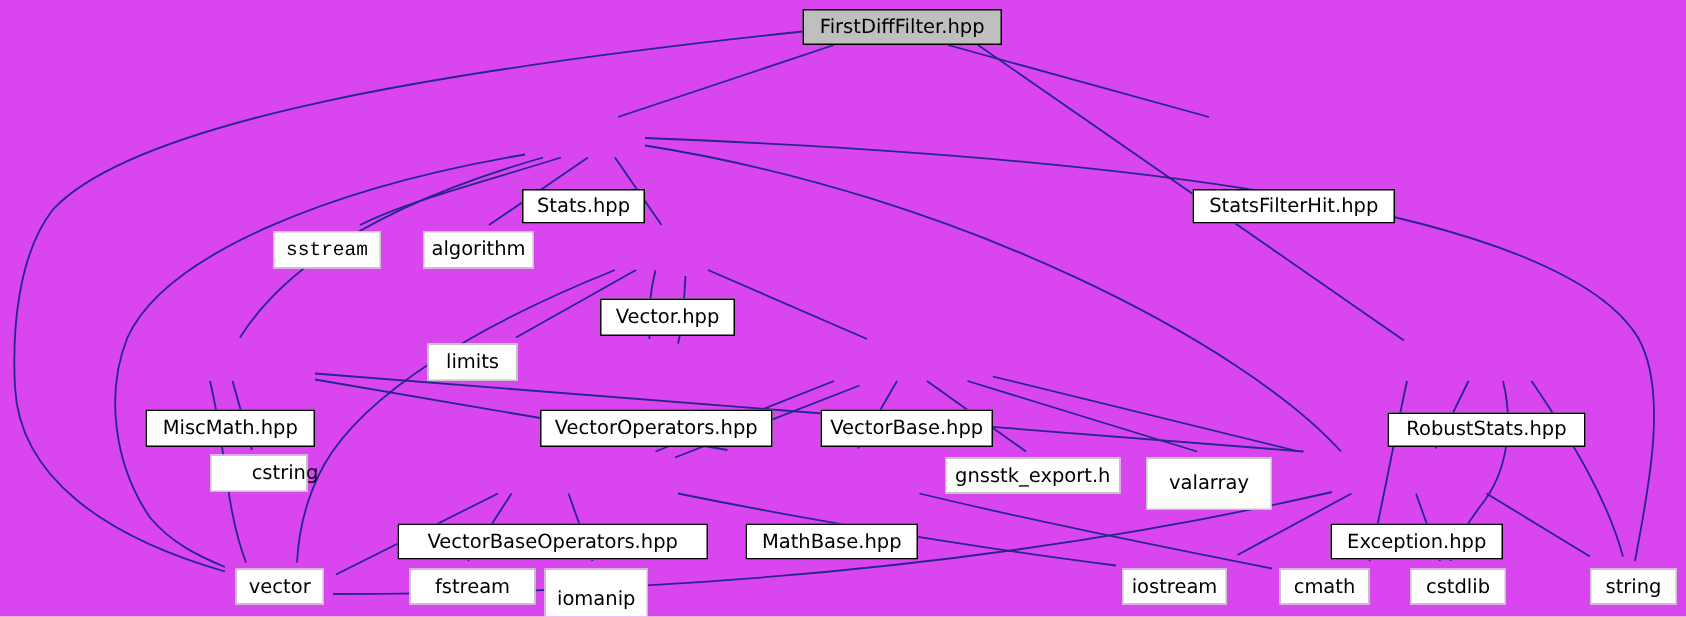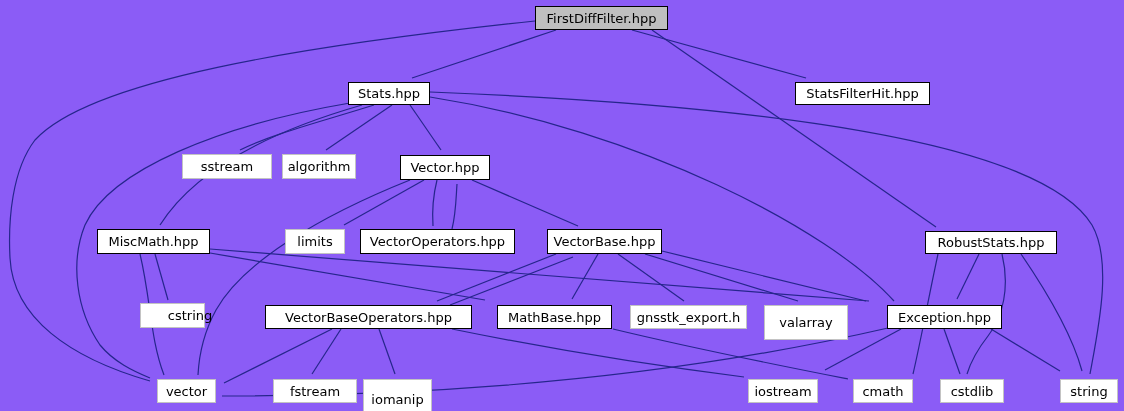--- a/index.html
+++ b/index.html
@@ -5,21 +5,21 @@
   html, body {
     margin: 0;
     padding: 0;
     background: #ffffff;
     font-family: "DejaVu Sans", "Liberation Sans", sans-serif;
   }
   #graph {
     position: relative;
     width: 1124px;
     height: 411px;
-    background: #8b5cf6;
+    background: #d946ef;
     overflow: hidden;
   }
   #edges {
     position: absolute;
     left: 0;
     top: 0;
     z-index: 1;
   }
   #edges path {
     fill: none;
@@ -33,20 +33,21 @@
     align-items: center;
     justify-content: center;
     font-size: 13px;
     color: #000000;
     white-space: nowrap;
     box-sizing: border-box;
     cursor: pointer;
   }
   .node.project {
     border: 1px solid #000000;
+    margin-top: 44px;
   }
   .node.system {
     border: 1px solid #c3c3c3;
   }
   .node.root {
     border: 1.8px solid #000000;
     background: #bfbfbf;
   }
 </style>
 </head>
@@ -103,21 +104,21 @@
   </svg>
 <div class="node root" style="left: 535px; top: 6px; width: 133px; height: 24px;">
       <span>FirstDiffFilter.hpp</span>
     </div>
     <div class="node project" style="left: 348px; top: 82px; width: 82px; height: 23px;">
       <span>Stats.hpp</span>
     </div>
     <div class="node project" style="left: 795px; top: 82px; width: 135px; height: 23px;">
       <span>StatsFilterHit.hpp</span>
     </div>
-    <div class="node system" style="left: 182px; top: 154px; width: 90px; height: 25px;">
+    <div class="node system" style="left: 182px; top: 154px; width: 72px; height: 25px; font-family: Liberation Mono, monospace;">
       <span>sstream</span>
     </div>
     <div class="node system" style="left: 282px; top: 154px; width: 74px; height: 25px;">
       <span>algorithm</span>
     </div>
     <div class="node project" style="left: 400px; top: 155px; width: 90px; height: 25px;">
       <span>Vector.hpp</span>
     </div>
     <div class="node project" style="left: 97px; top: 229px; width: 113px; height: 25px;">
       <span>MiscMath.hpp</span>

